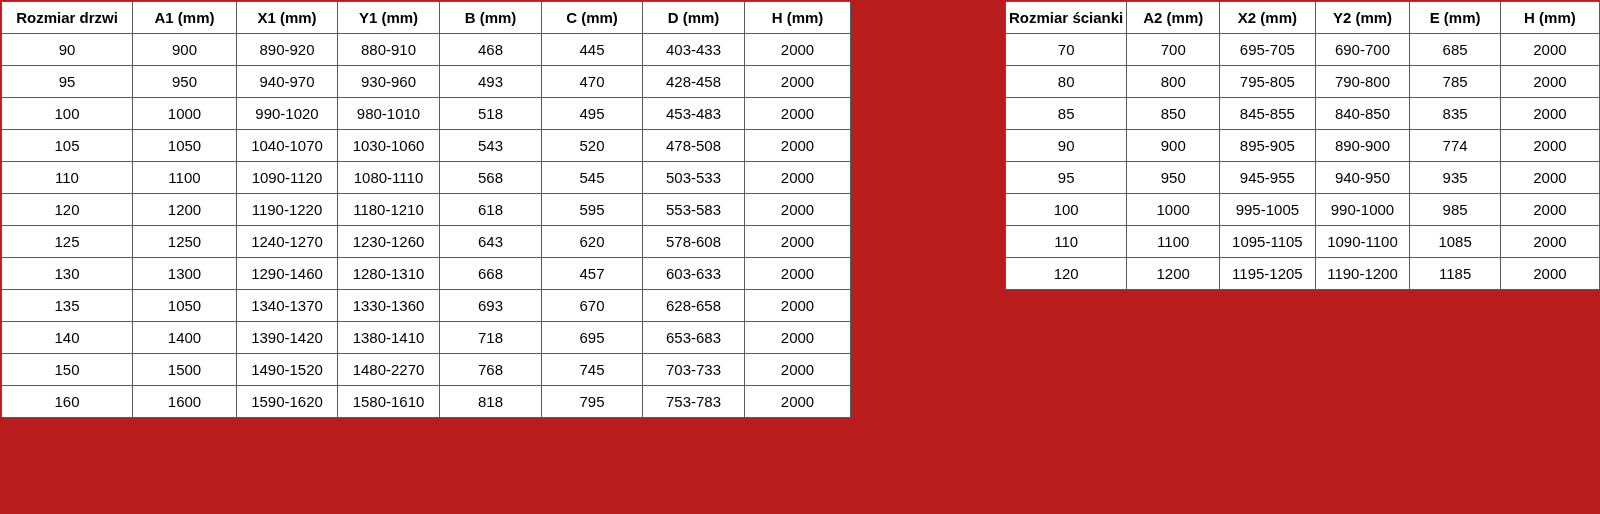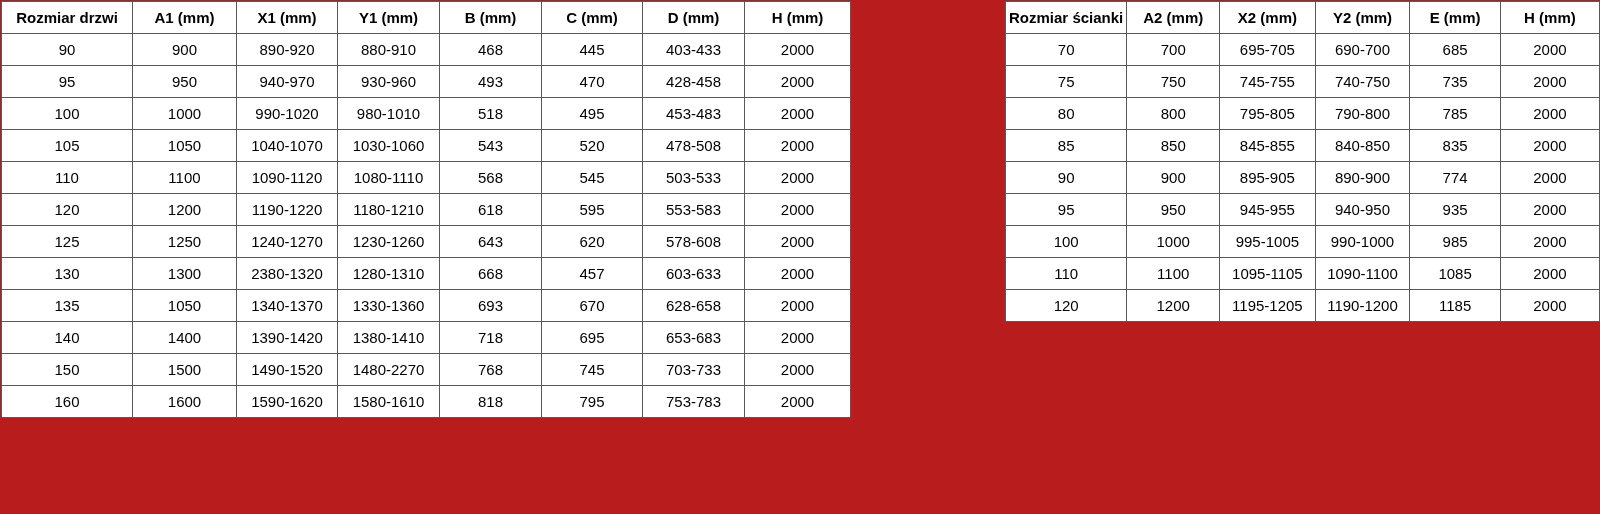--- a/index.html
+++ b/index.html
@@ -134,21 +134,21 @@
           <td>1240-1270</td>
           <td>1230-1260</td>
           <td>643</td>
           <td>620</td>
           <td>578-608</td>
           <td>2000</td>
         </tr>
         <tr>
           <td>130</td>
           <td>1300</td>
-          <td>2380-1320</td>
+          <td>1290-1460</td>
           <td>1280-1310</td>
           <td>668</td>
           <td>457</td>
           <td>603-633</td>
           <td>2000</td>
         </tr>
         <tr>
           <td>135</td>
           <td>1050</td>
           <td>1340-1370</td>
@@ -213,28 +213,20 @@
     <tbody>
         <tr>
           <td>70</td>
           <td>700</td>
           <td>695-705</td>
           <td>690-700</td>
           <td>685</td>
           <td>2000</td>
         </tr>
         <tr>
-          <td>75</td>
-          <td>750</td>
-          <td>745-755</td>
-          <td>740-750</td>
-          <td>735</td>
-          <td>2000</td>
-        </tr>
-        <tr>
           <td>80</td>
           <td>800</td>
           <td>795-805</td>
           <td>790-800</td>
           <td>785</td>
           <td>2000</td>
         </tr>
         <tr>
           <td>85</td>
           <td>850</td>

